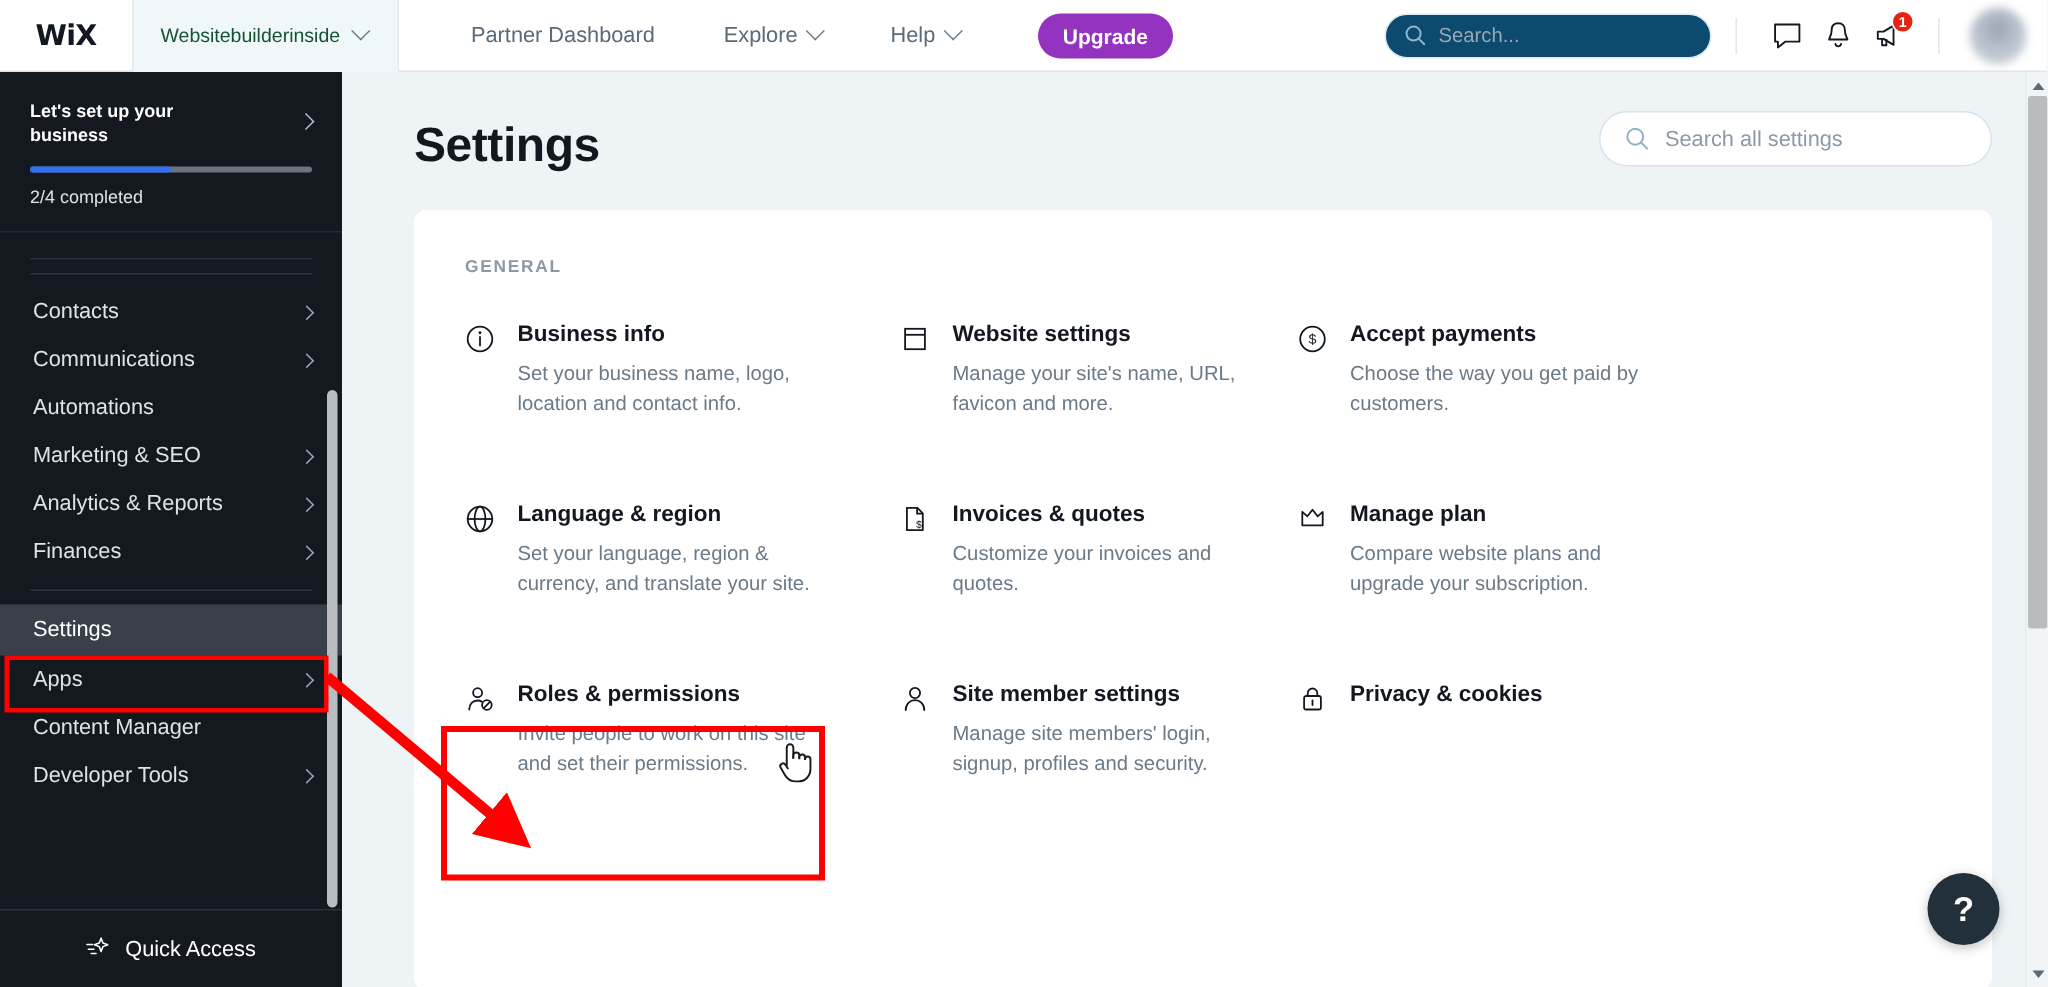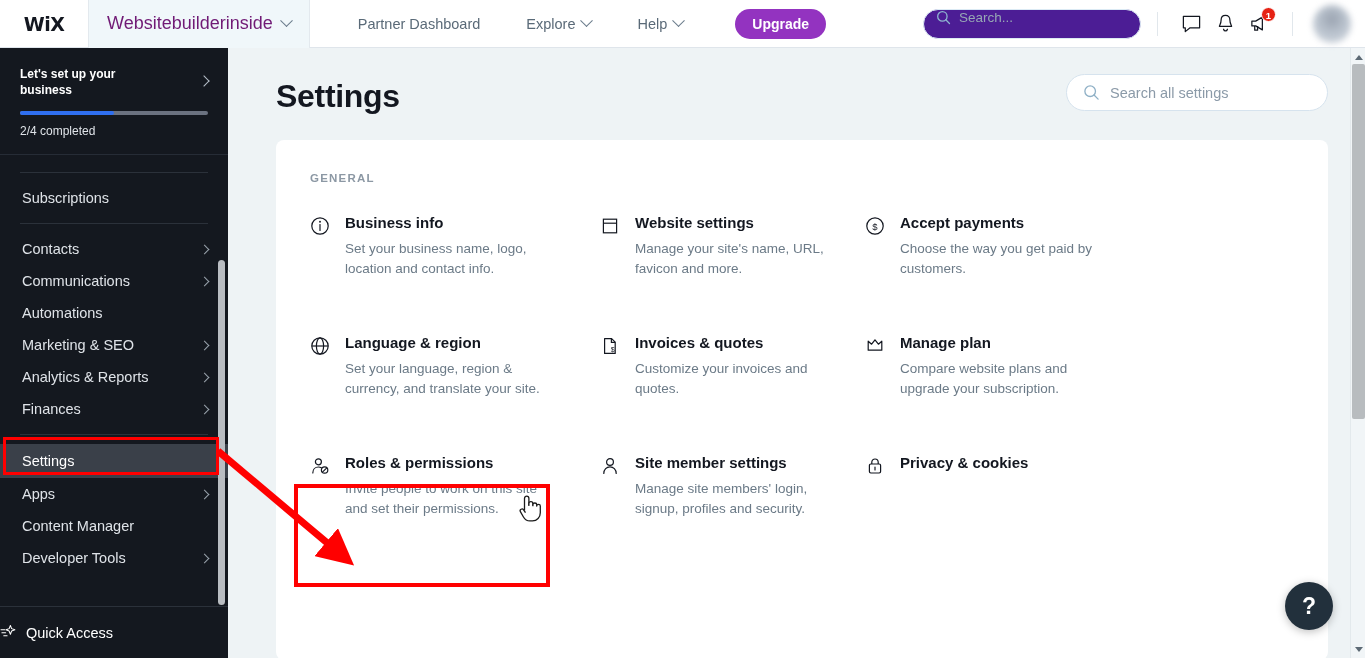--- a/index.html
+++ b/index.html
@@ -24,35 +24,35 @@
     display: flex; align-items: center; justify-content: center;
   }
   .wix-logo { font-weight: 700; font-size: 19px; letter-spacing: -0.5px; color: #131720; font-family: "DejaVu Sans", sans-serif;}
   .site-tab {
     height: 48px; min-width: 178px; padding: 0 18px;
     background: #f0f7fa;
     border-left: 1px solid #e3e9ee; border-right: 1px solid #e3e9ee;
     display: flex; align-items: center; gap: 9px;
     cursor: pointer;
   }
-  .site-tab .name { font-size: 18px; color: #701a75; }
+  .site-tab .name { font-size: 13px; color: #14532d; }
   .chev { display:inline-block; width: 9px; height: 9px; border-right: 1.6px solid #6b7c8c; border-bottom: 1.6px solid #6b7c8c; transform: rotate(45deg) translate(-2px,-2px); }
   .nav-links { display: flex; align-items: center; gap: 26px; padding-left: 28px; }
   .nav-link { font-size: 14.5px; color: #5a6a78; display: flex; align-items: center; gap: 7px; cursor: pointer; padding-left: 20px; }
   .upgrade-btn {
     margin-left: 26px;
     background: #9333c0; color: #fff;
     font-size: 14px; font-weight: 700;
     padding: 7px 17px; border-radius: 16px; border: none; cursor: pointer;
   }
   .topbar-right { margin-left: auto; display: flex; align-items: center; height: 48px; }
   .search-pill {
     width: 218px; height: 30px; border-radius: 15px;
-    background: #4c1d95; border: 1px solid #dbeaf4;
-    display: flex; gap: 8px; padding: 0 12px;
+    background: #0c4a6e; border: 1px solid #dbeaf4;
+    display: flex; align-items: center; gap: 8px; padding: 0 12px;
     cursor: text;
   }
   .search-pill .ph { font-size: 13.5px; color: #97a7b5; }
   .vdiv { width: 1px; height: 24px; background: #e1e7ec; margin: 0 16px; }
   .icon-btn { width: 34px; height: 34px; display: flex; align-items: center; justify-content: center; cursor: pointer; position: relative; }
   .badge {
     position: absolute; top: 0px; right: 0px;
     background: #e62214; color: #fff;
     font-size: 9.5px; font-weight: 700;
     min-width: 15px; height: 15px; line-height: 15px;
@@ -92,21 +92,21 @@
     margin: 0 -20px; padding-left: 22px; padding-right: 20px;
     height: 34px;
   }
   .nav-chev { width: 7px; height: 7px; border-right: 1.6px solid #9aa3ad; border-bottom: 1.6px solid #9aa3ad; transform: rotate(-45deg); }
   .nav-sep { height: 1px; background: #2b313a; margin: 9px 0; }
   .sb-spacer { height: 8px; }
 
   .quick-access {
     position: absolute; bottom: 0; left: 0; width: 228px; height: 52px;
     border-top: 1px solid #2b313a;
-    display: flex; align-items: center; gap: 9px;
+    display: flex; align-items: center; justify-content: center; gap: 9px;
     color: #fff; font-size: 14.5px; cursor: pointer;
   }
   .sb-scroll {
     position: absolute; left: 218px; top: 212px; width: 7px; height: 345px;
     background: #b9bdc2; border-radius: 4px;
   }
 
   
   .main {
     position: absolute; top: 48px; left: 228px; width: 1137px; height: 610px;
@@ -250,23 +250,20 @@
       <div class="progress-track">
         <div class="progress-fill"></div>
       </div>
       <div class="progress-label">2/4 completed</div>
     </div>
 
     <div class="nav-section">
       <div class="sb-spacer"></div>
       <div class="nav-sep"></div>
 
-      <div class="nav-item">
-        <span>Subscriptions</span>
-      </div>
 
       <div class="nav-sep"></div>
 
       <div class="nav-item">
         <span>Contacts</span>
         <span class="nav-chev"></span>
       </div>
       <div class="nav-item">
         <span>Communications</span>
         <span class="nav-chev"></span>

